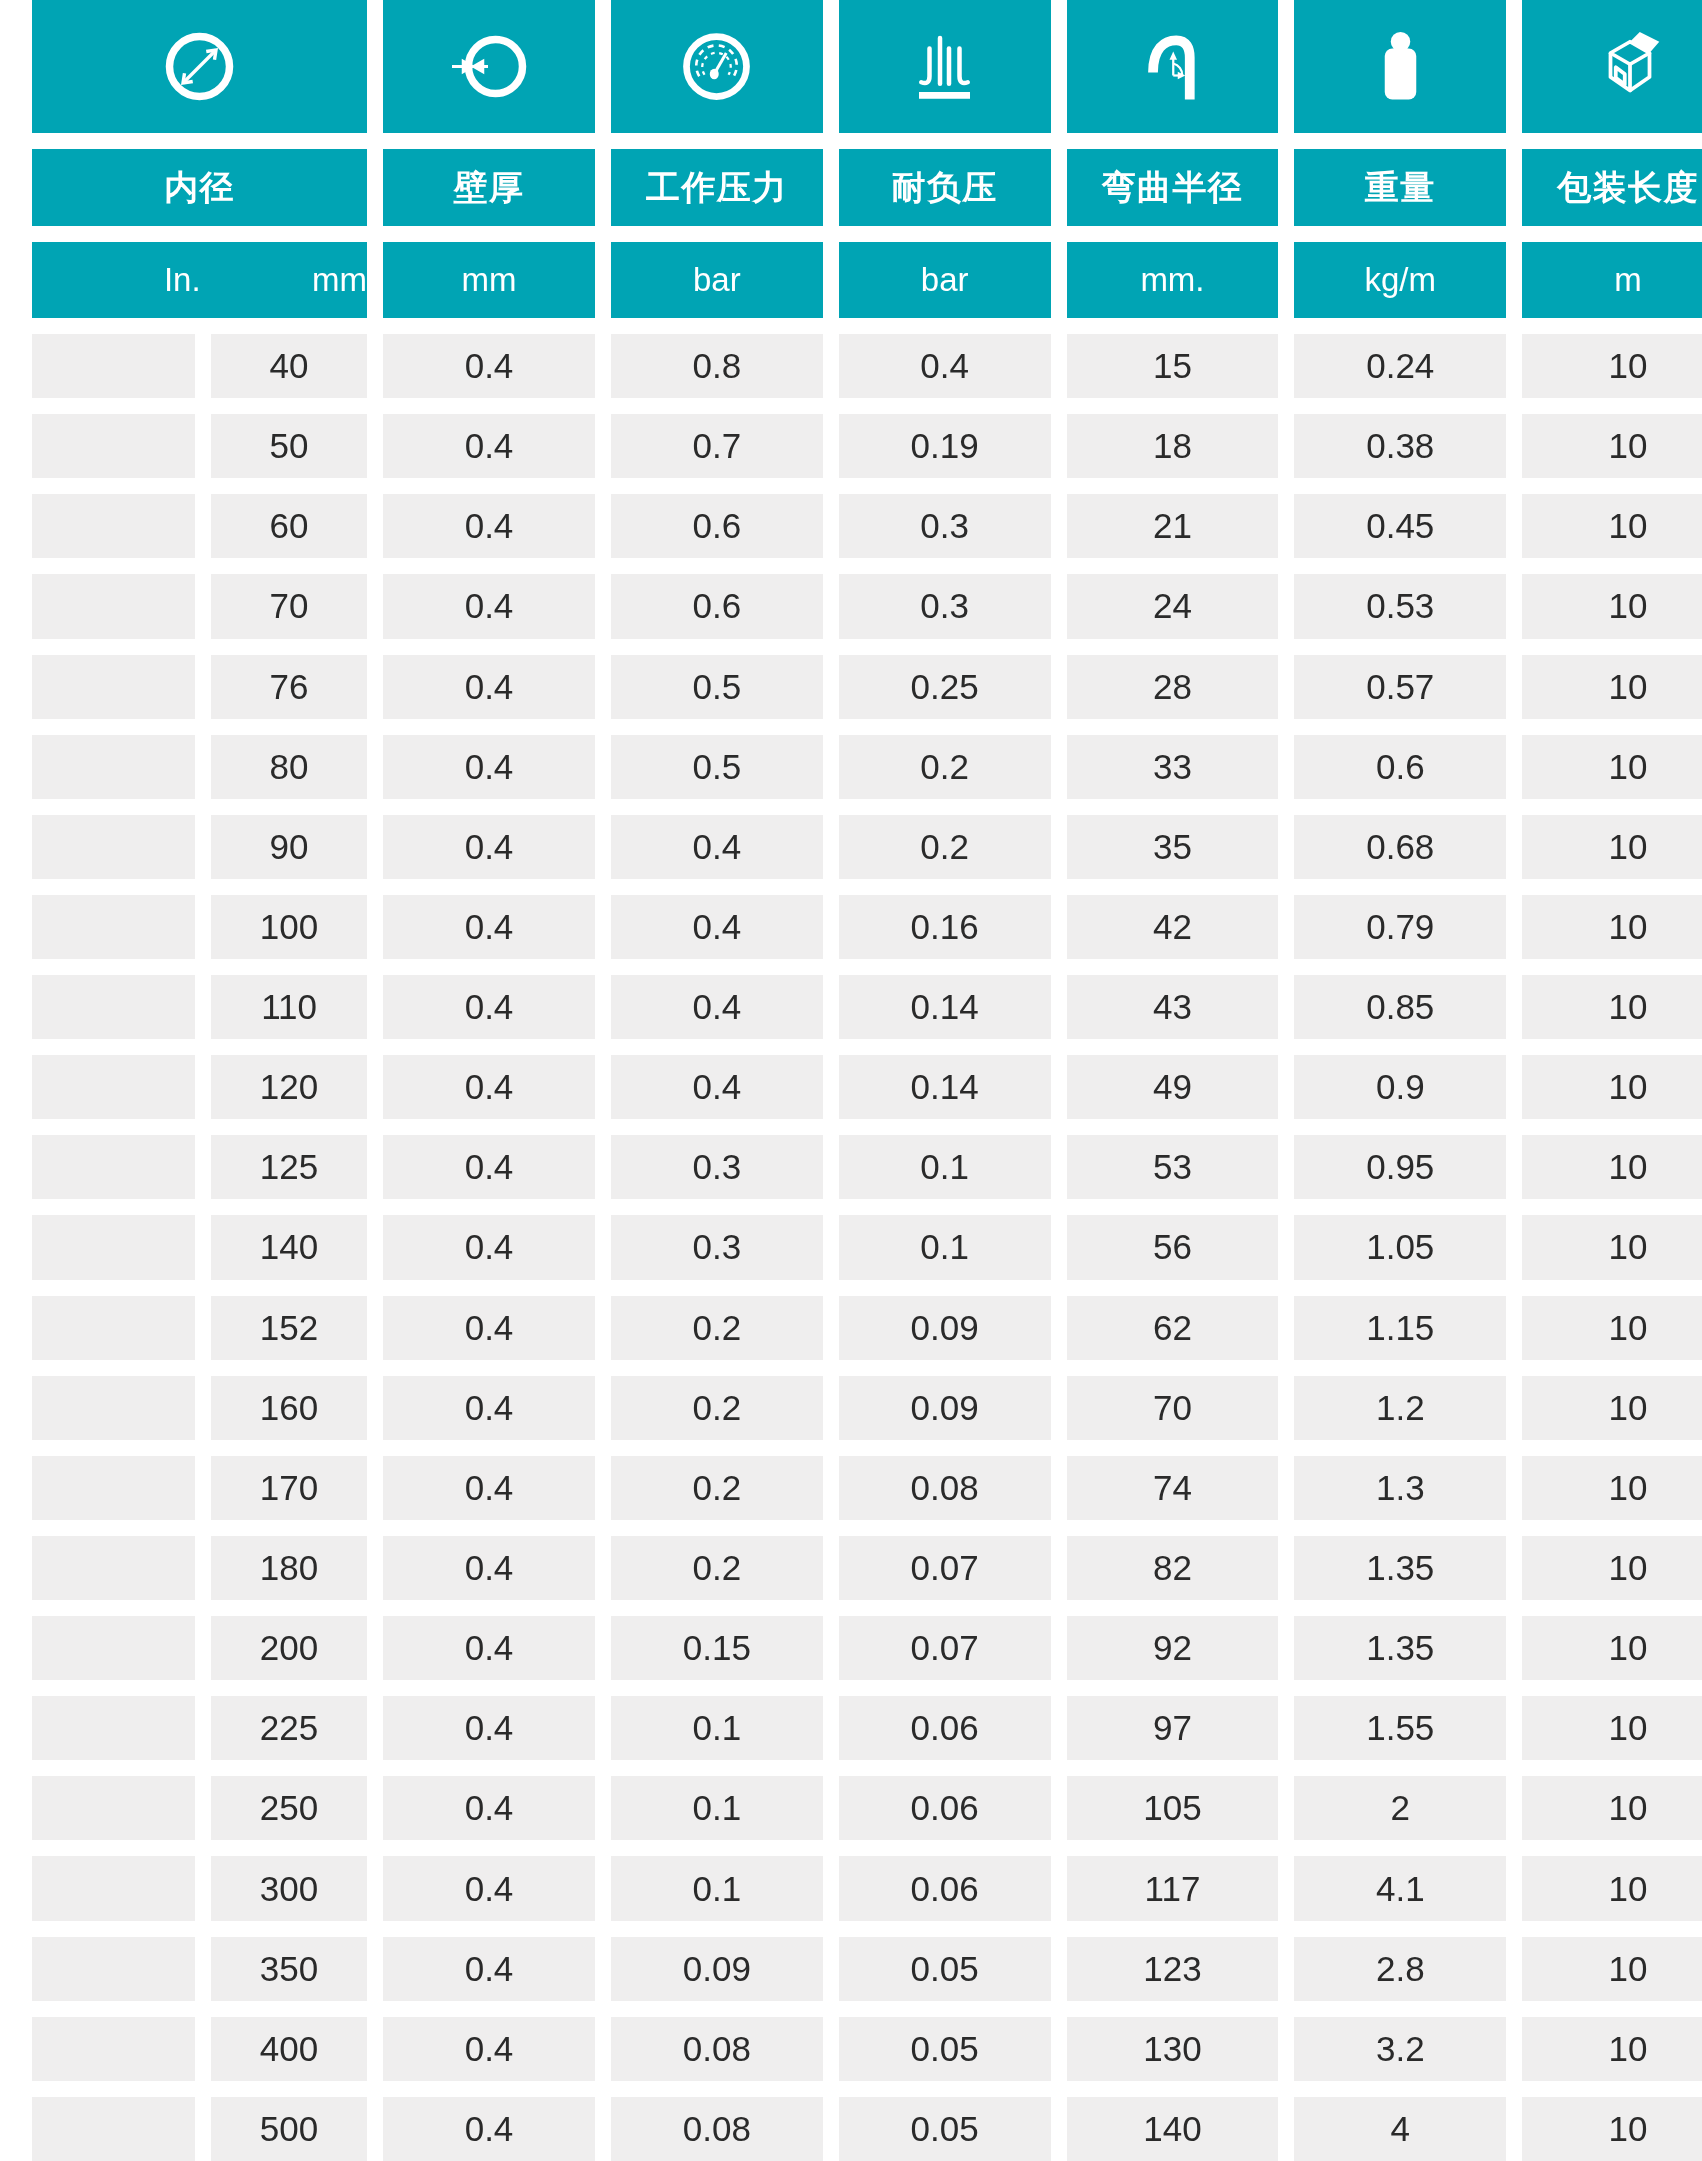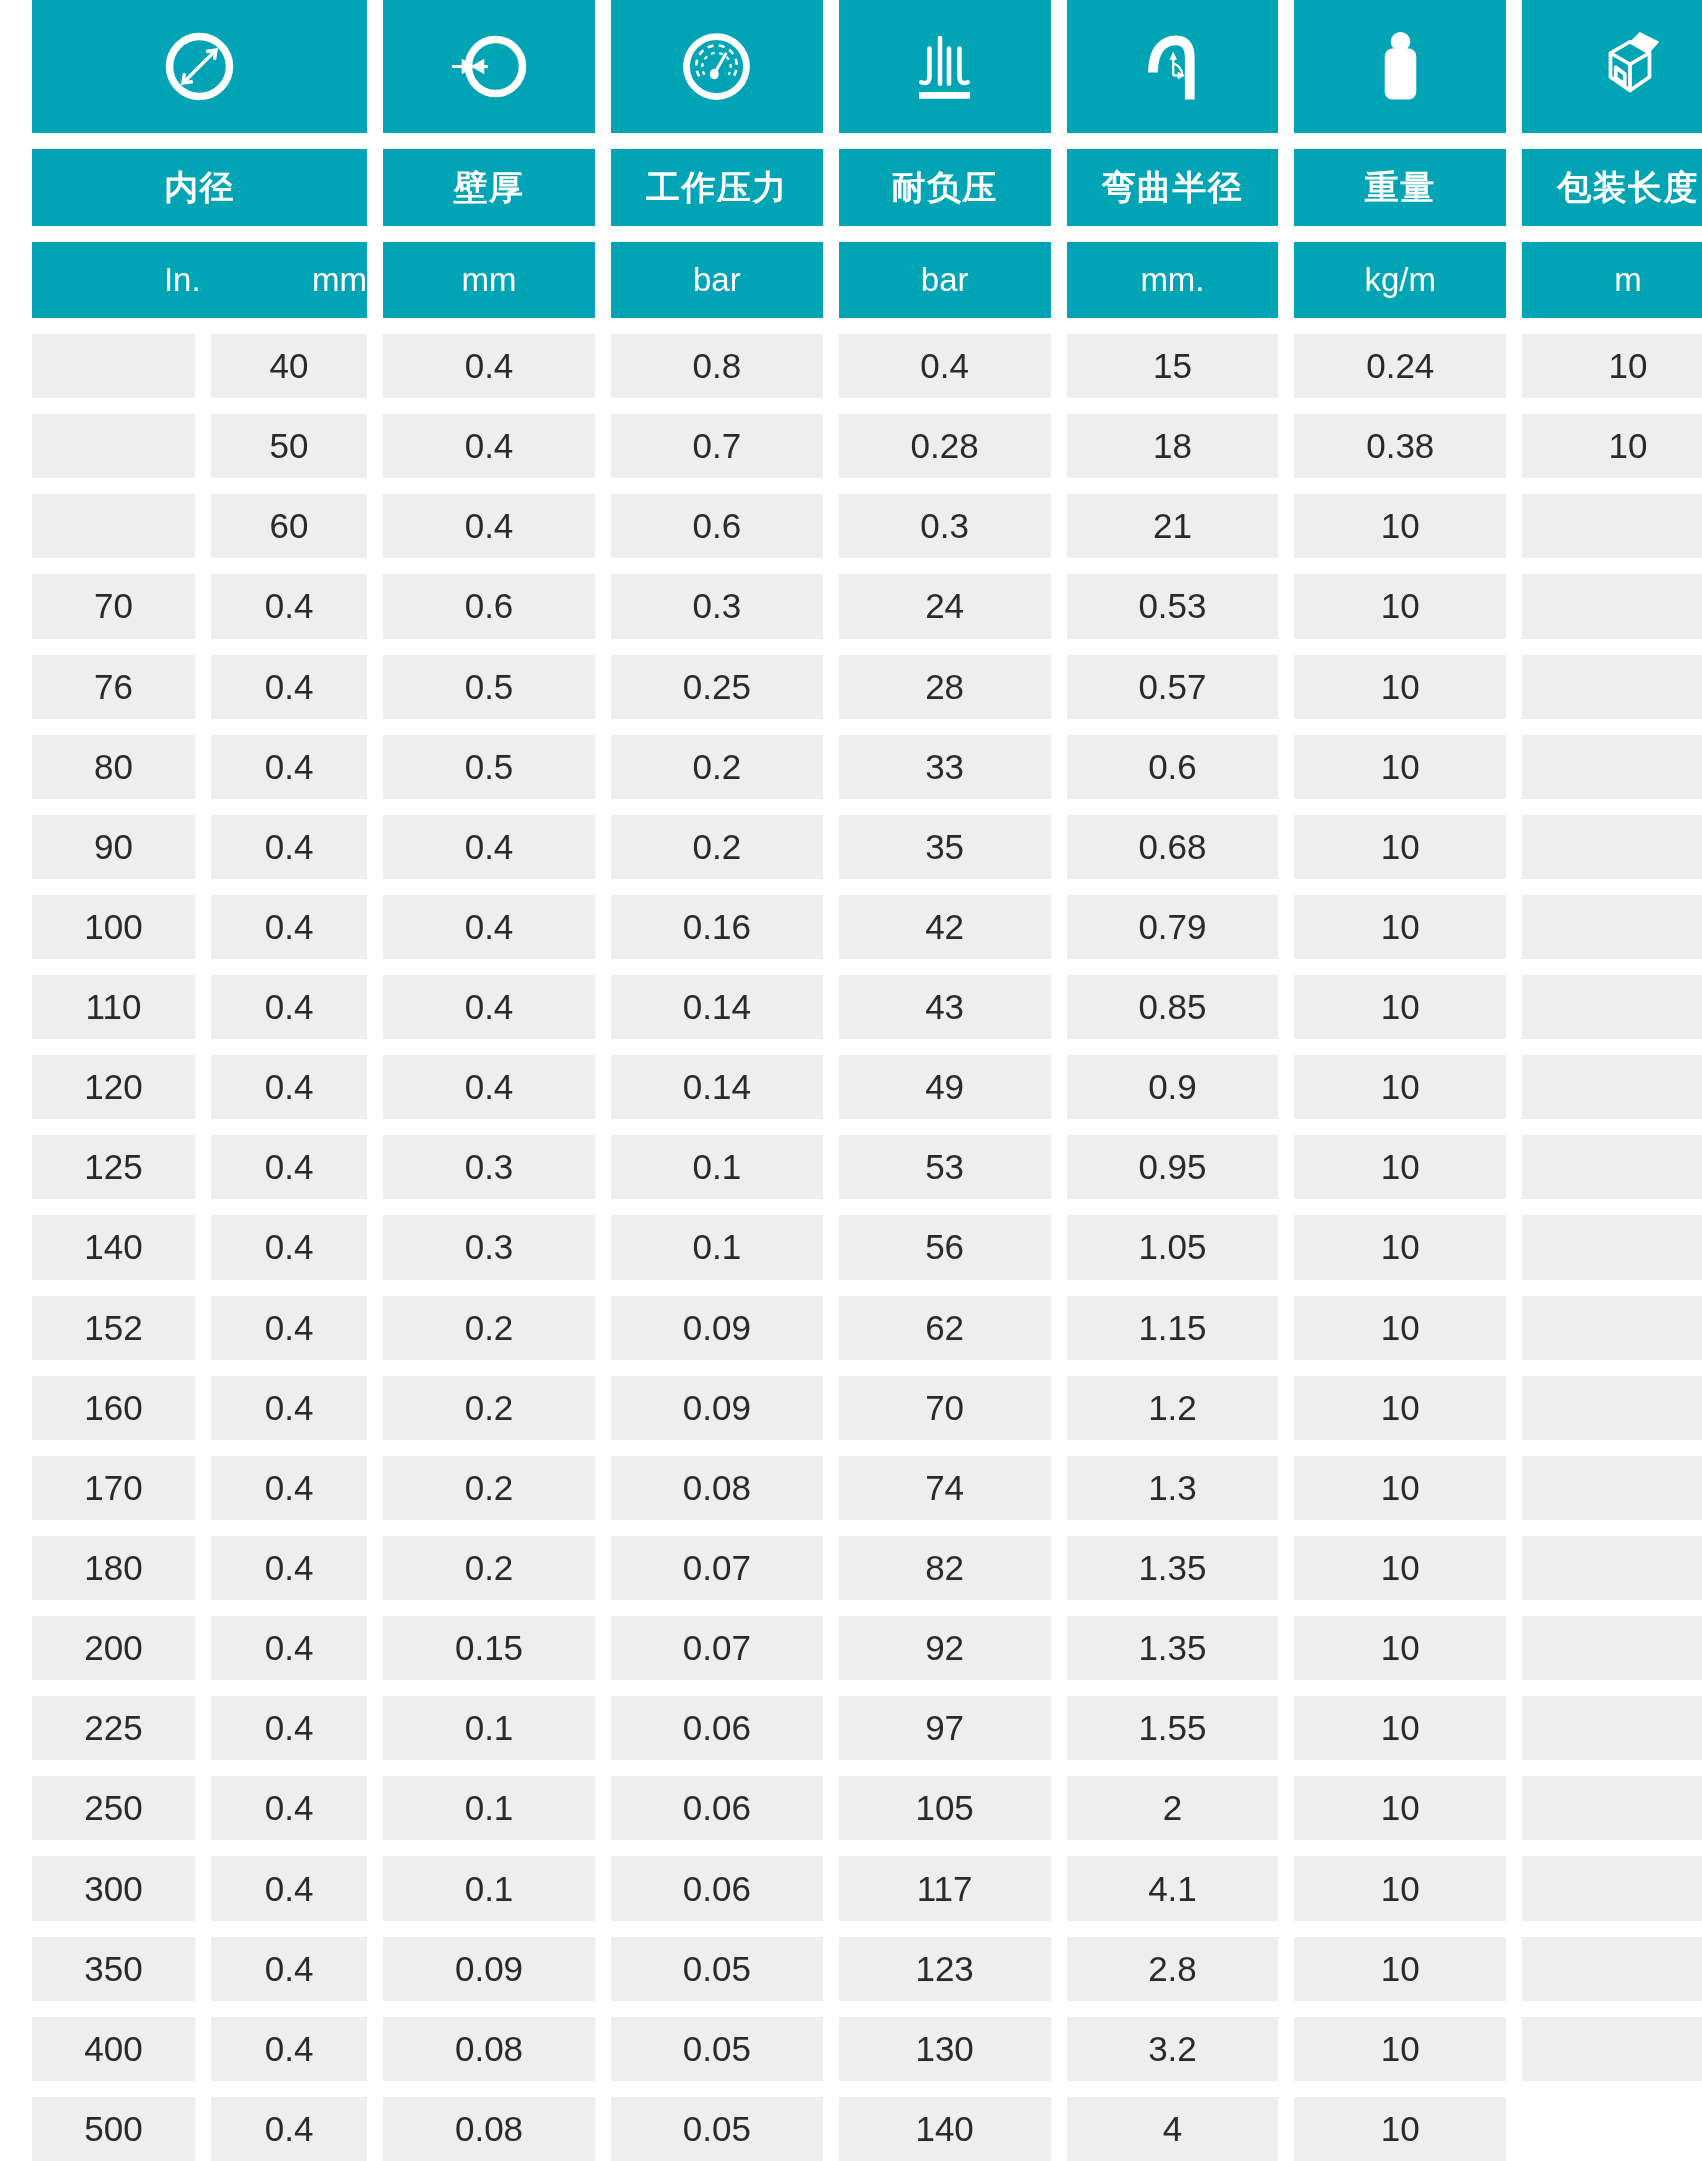--- a/index.html
+++ b/index.html
@@ -154,30 +154,31 @@
     <div class="dcell">0.4</div>
     <div class="dcell">0.8</div>
     <div class="dcell">0.4</div>
     <div class="dcell">15</div>
     <div class="dcell">0.24</div>
     <div class="dcell">10</div>
     <div class="dcell"></div>
     <div class="dcell">50</div>
     <div class="dcell">0.4</div>
     <div class="dcell">0.7</div>
-    <div class="dcell">0.28</div>
+    <div class="dcell">0.19</div>
     <div class="dcell">18</div>
     <div class="dcell">0.38</div>
     <div class="dcell">10</div>
     <div class="dcell"></div>
     <div class="dcell">60</div>
     <div class="dcell">0.4</div>
     <div class="dcell">0.6</div>
     <div class="dcell">0.3</div>
     <div class="dcell">21</div>
+    <div class="dcell">0.45</div>
     <div class="dcell">10</div>
     <div class="dcell"></div>
     <div class="dcell">70</div>
     <div class="dcell">0.4</div>
     <div class="dcell">0.6</div>
     <div class="dcell">0.3</div>
     <div class="dcell">24</div>
     <div class="dcell">0.53</div>
     <div class="dcell">10</div>
     <div class="dcell"></div>

